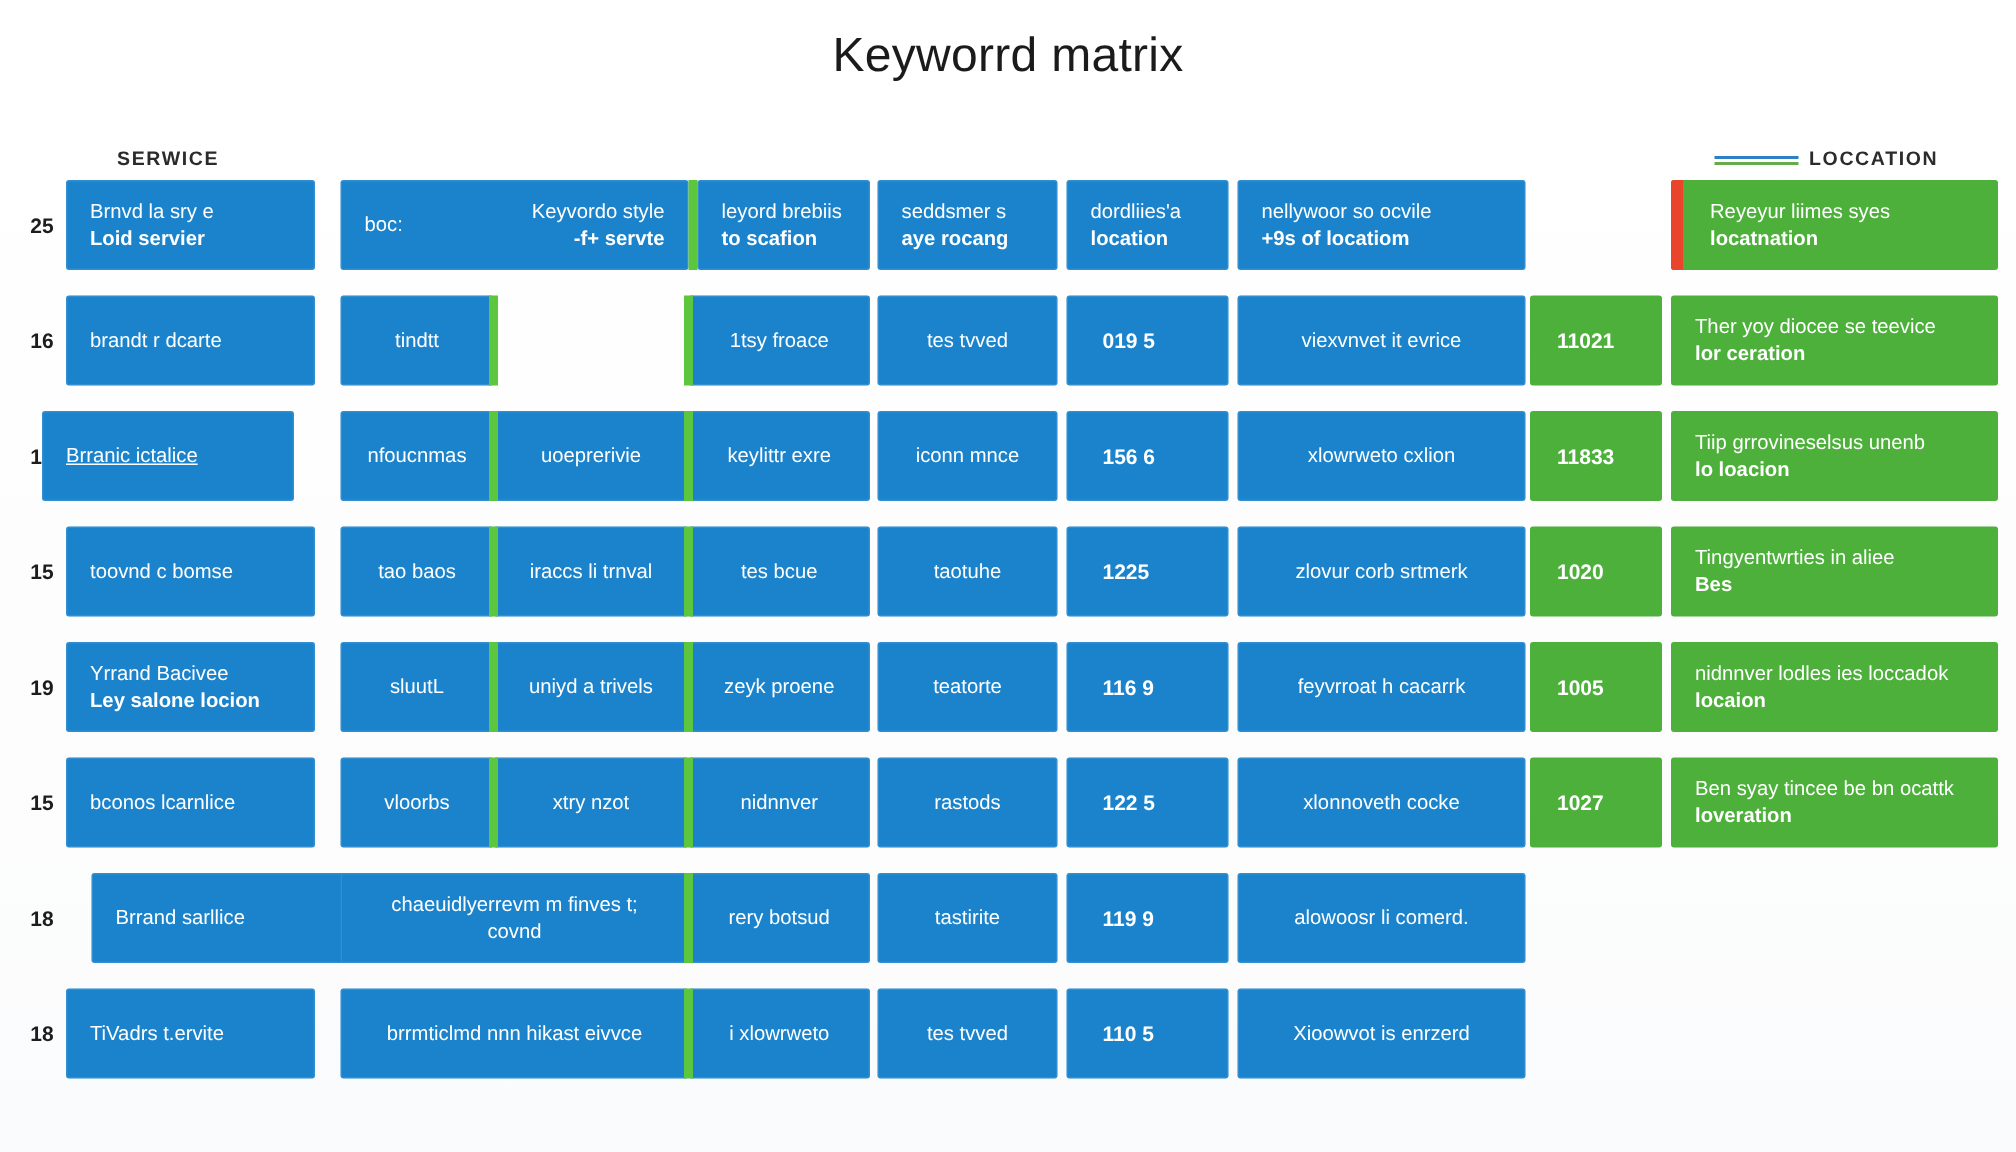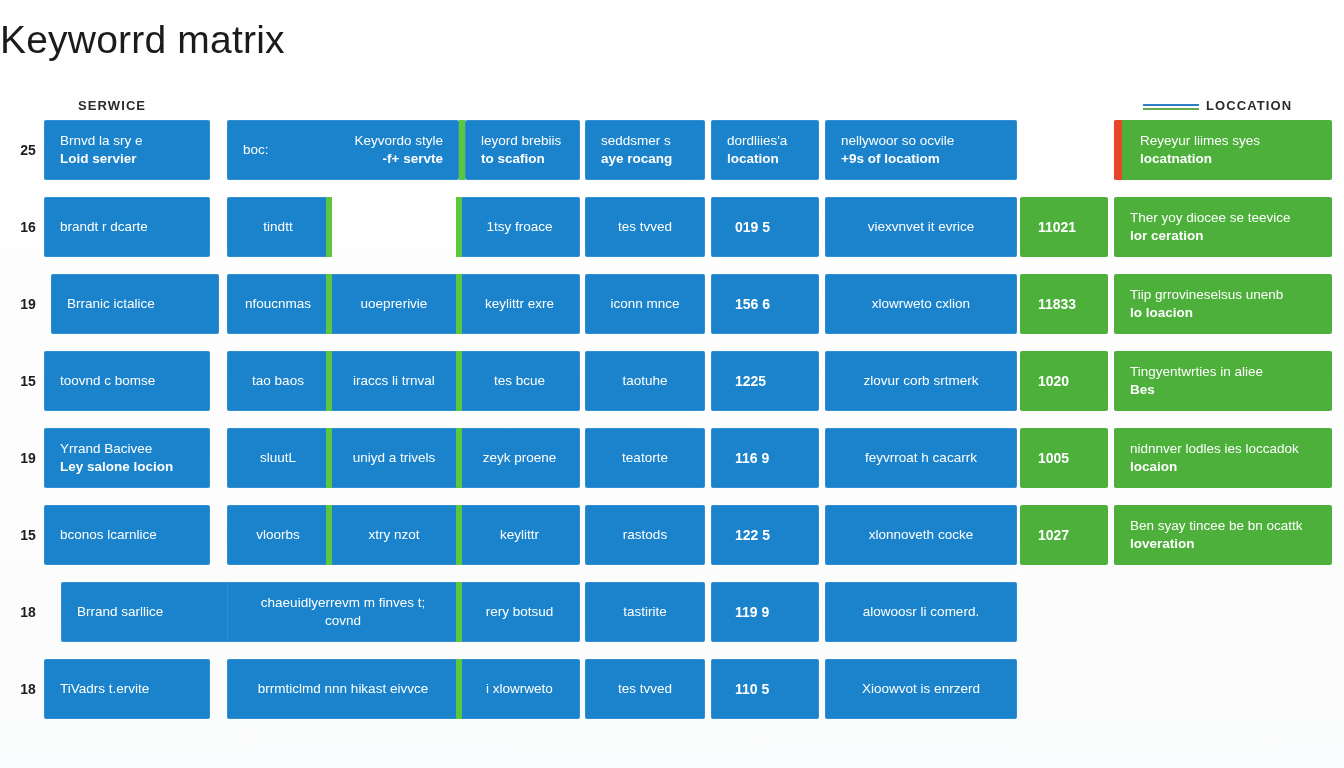--- a/index.html
+++ b/index.html
@@ -10,21 +10,22 @@
     overflow:hidden;
     position:relative;
   }
   
   .page{
     position:absolute;inset:0;
     background:linear-gradient(180deg,#ffffff 0%,#fdfdfd 60%,#fafbfc 100%);
   }
   .title{
     position:absolute;top:18px;left:0;width:1344px;
-    font-size:39px;font-weight:400;color:#1b1b1b;
+    text-align:center;
+    font-size:32px;font-weight:400;color:#1b1b1b;
     letter-spacing:.2px;
   }
   .col-header{
     position:absolute;top:98px;
     font-size:13px;font-weight:700;color:#2b2b2b;
     letter-spacing:1.1px;
   }
   #hdr-service{left:78px;}
   #hdr-location{left:1206px;}
   .hdr-line-icon{
@@ -138,21 +139,21 @@
       <div class="cell blue center" style="left:825px;width:192px;">
         <span class="txt">viexvnvet it evrice</span>
       </div>
       <div class="cell green num" style="left:1020px;width:88px;padding-left:18px;">11021</div>
       <div class="cell green left " style="left:1114px;width:218px;">
         <span class="txt">Ther yoy diocee se teevice<span class="l2">lor ceration</span></span>
       </div>
     </div>
     <div class="row">
       <div class="rownum">19</div>
-      <div class="cell blue left" style="left:51px;width:168px;">
+      <div class="cell blue left" style="left:28px;width:168px;text-decoration:underline;">
         <span class="txt">Brranic ictalice</span>
       </div>
       <div class="cell blue center" style="left:227px;width:102px;">
         <span class="txt">nfoucnmas</span>
       </div>
       <div class="cell blue center" style="left:329px;width:130px;">
         <span class="txt">uoeprerivie</span>
       </div>
       <div class="cell blue center" style="left:459px;width:121px;">
         <span class="txt">keylittr exre</span>
@@ -238,21 +239,21 @@
       <div class="cell blue left" style="left:44px;width:166px;">
         <span class="txt">bconos lcarnlice</span>
       </div>
       <div class="cell blue center" style="left:227px;width:102px;">
         <span class="txt">vloorbs</span>
       </div>
       <div class="cell blue center" style="left:329px;width:130px;">
         <span class="txt">xtry nzot</span>
       </div>
       <div class="cell blue center" style="left:459px;width:121px;">
-        <span class="txt">keylittr</span>
+        <span class="txt">nidnnver</span>
       </div>
       <div class="vdiv" style="left:326px;"></div>
       <div class="vdiv" style="left:456px;"></div>
       <div class="cell blue center" style="left:585px;width:120px;">
         <span class="txt">rastods</span>
       </div>
       <div class="cell blue num" style="left:711px;width:108px;padding-left:24px;">
         <span class="txt">122 5</span>
       </div>
       <div class="cell blue center" style="left:825px;width:192px;">

